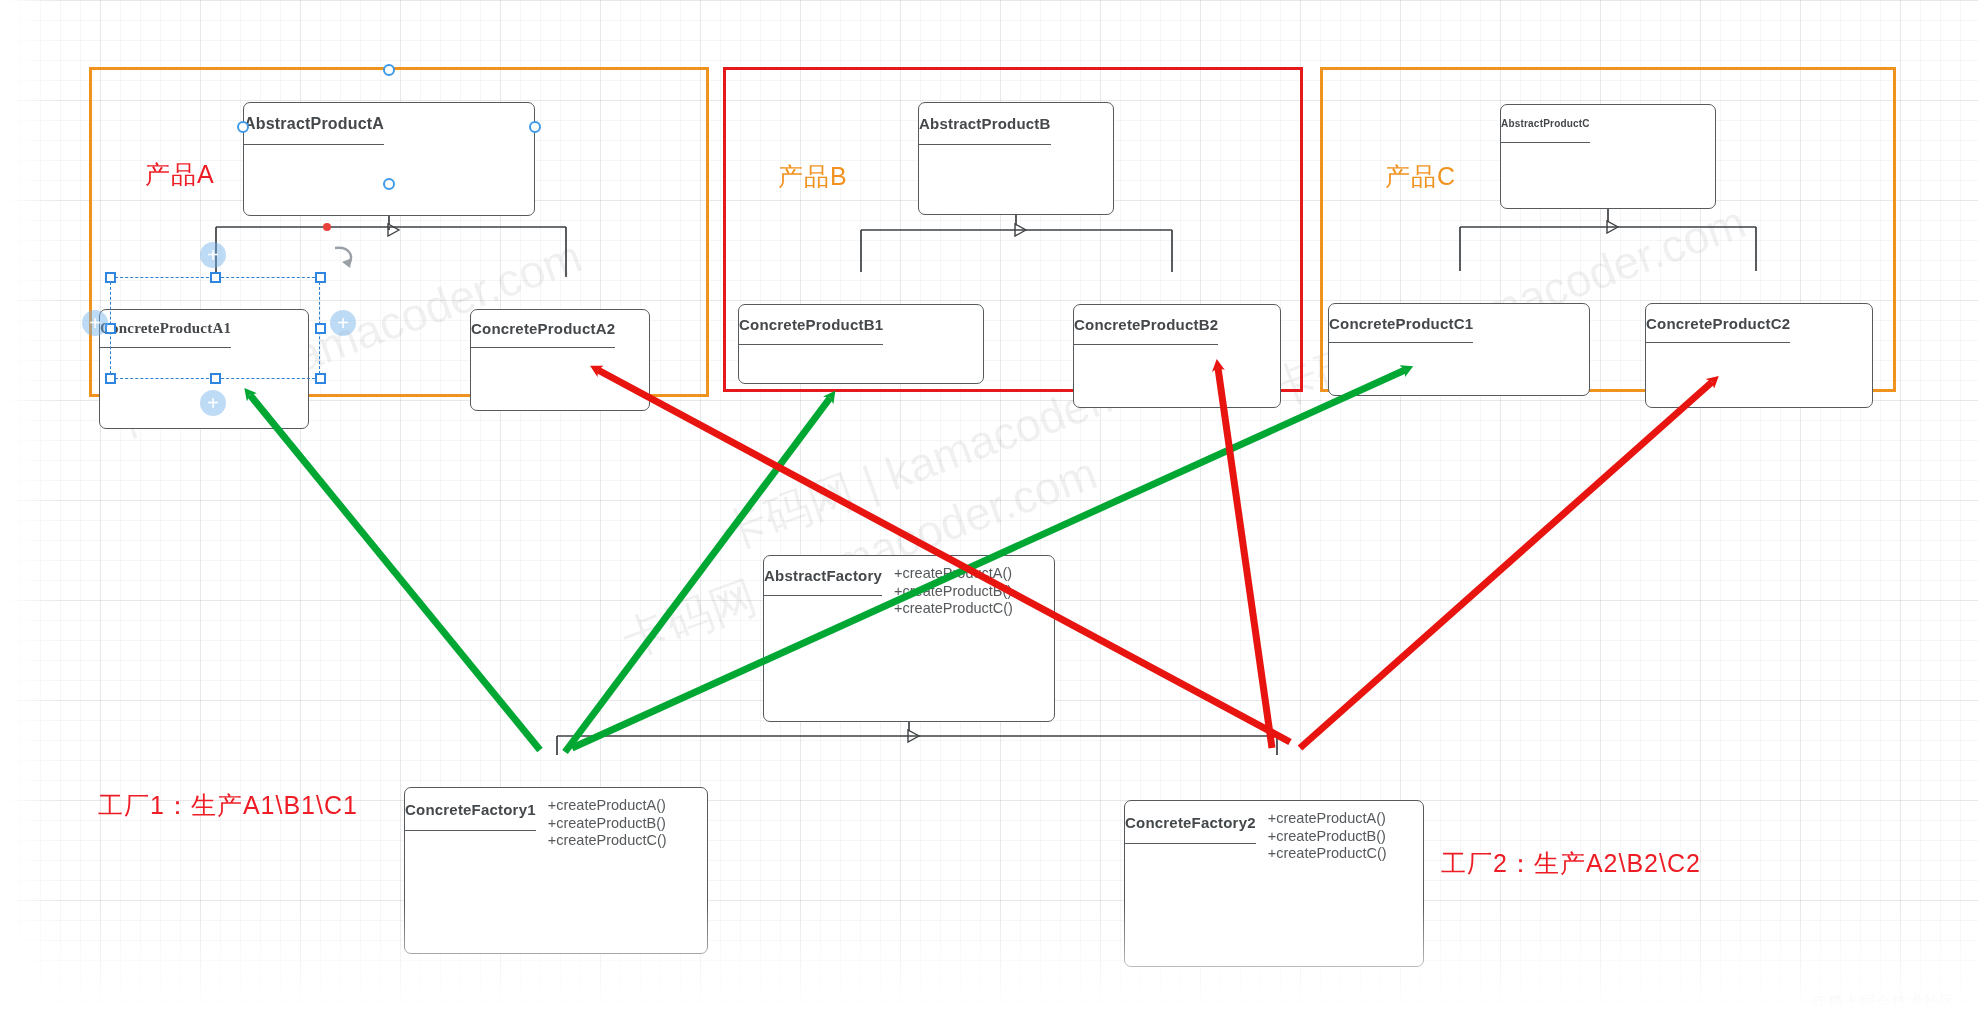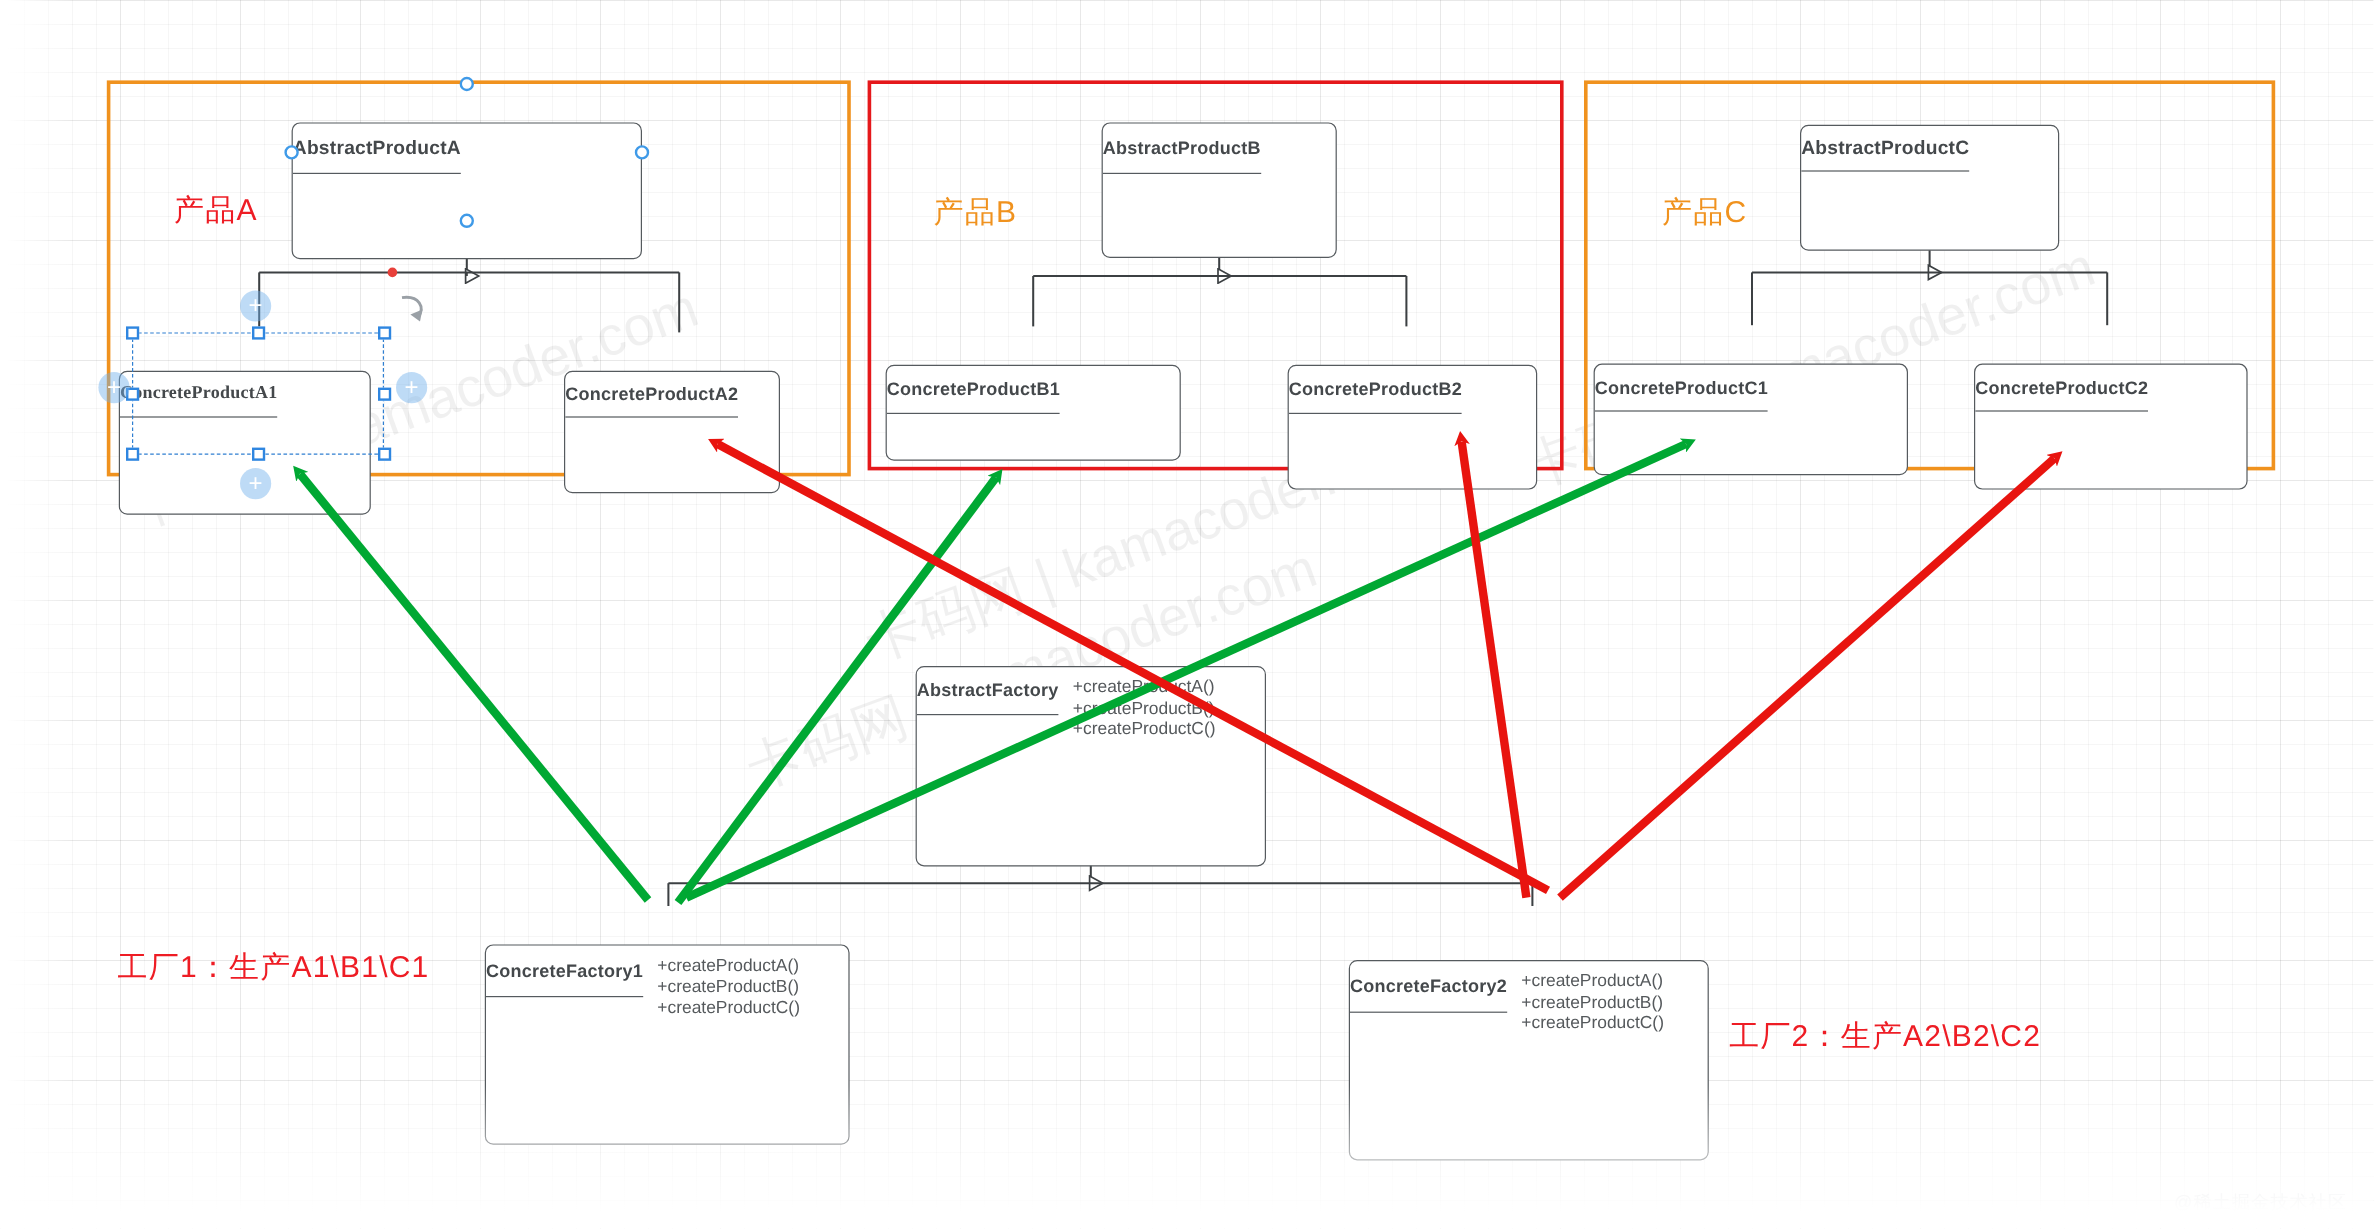--- a/index.html
+++ b/index.html
@@ -253,21 +253,21 @@
     <div class="uml-ops"></div>
   </div>
 
   <div class="umlbox" style="left:1073px; top:272px; width:208px; height:104px;">
     <div class="uml-title" style="height:40px; font-size:15px;">ConcreteProductB2</div>
     <div class="uml-attrs" style="height:33px;"></div>
     <div class="uml-ops"></div>
   </div>
 
   <div class="umlbox" style="left:1500px; top:72px; width:216px; height:105px;">
-    <div class="uml-title" style="height:38px; font-size:16px;">AbstractProductC</div>
+    <div class="uml-title" style="height:38px; font-size:10px;">AbstractProductC</div>
     <div class="uml-attrs" style="height:33px;"></div>
     <div class="uml-ops"></div>
   </div>
 
   <div class="umlbox" style="left:1328px; top:271px; width:262px; height:93px;">
     <div class="uml-title" style="height:39px; font-size:15px;">ConcreteProductC1</div>
     <div class="uml-attrs" style="height:33px;"></div>
     <div class="uml-ops"></div>
   </div>
 

